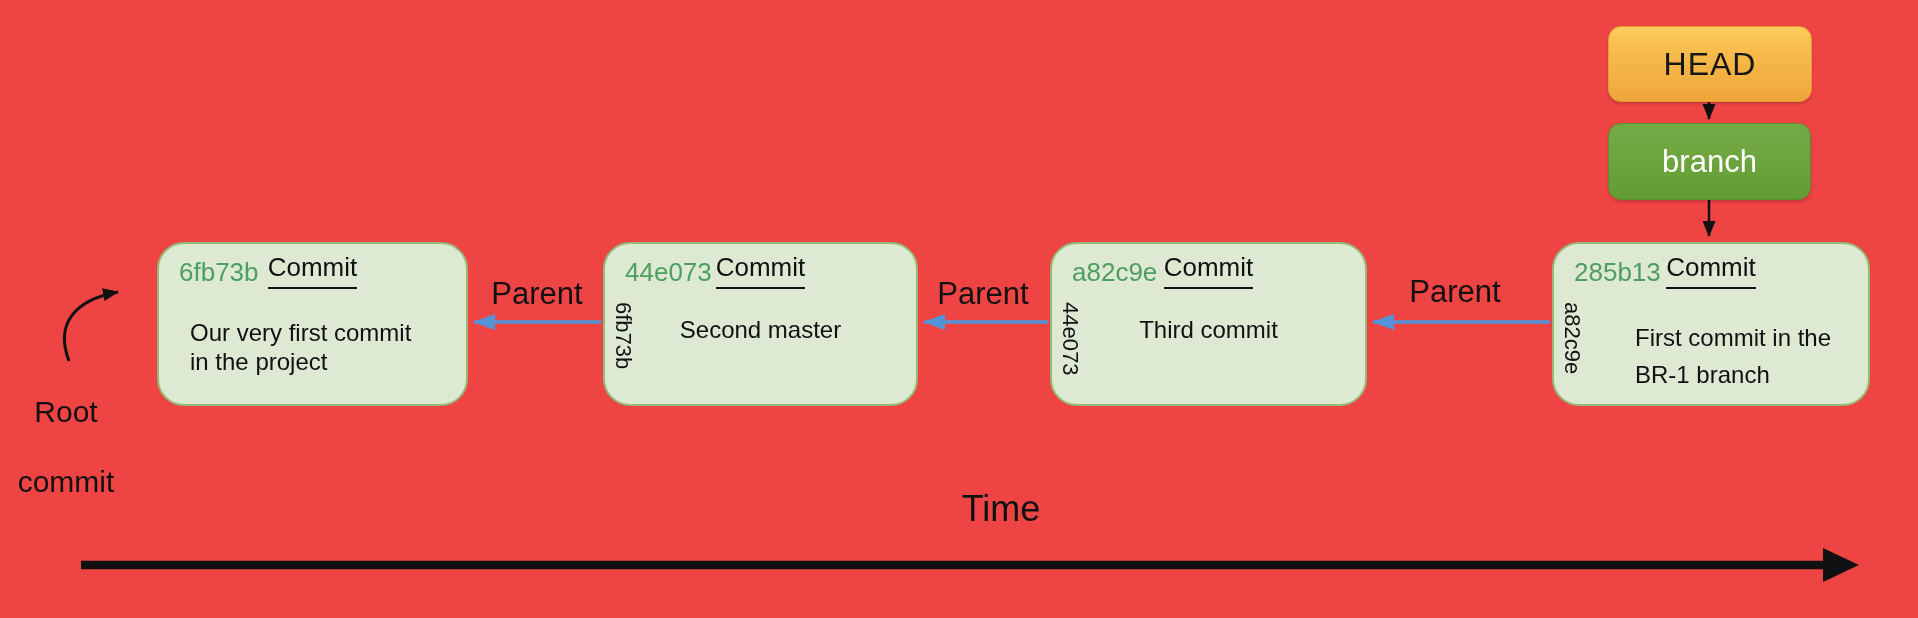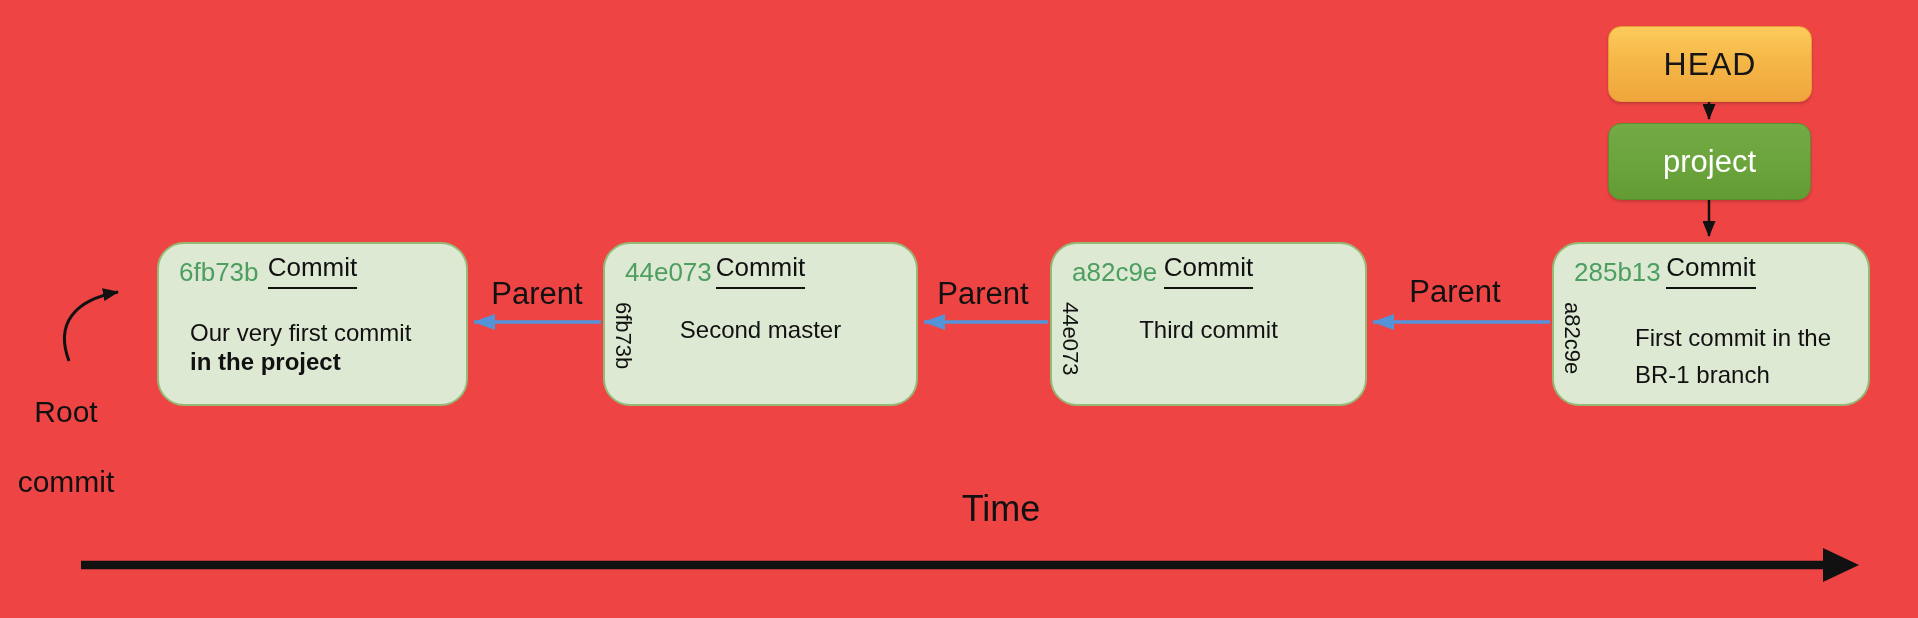--- a/index.html
+++ b/index.html
@@ -108,31 +108,31 @@
 
     <line x1="81" y1="565" x2="1827" y2="565" stroke="#111111" stroke-width="8.5"></line>
     <polygon points="1859,565 1823,548 1823,582" fill="#111111"></polygon>
   </svg>
 
   <div class="pointer-box head-box">
     <span>HEAD</span>
   </div>
 
   <div class="pointer-box master-box">
-    <span>project</span>
+    <span>branch</span>
   </div>
 
   <div class="commit" style="left:157px; width:311px;">
     <span class="hash">6fb73b</span>
     <div class="title-wrap">
       <span class="title">Commit</span>
     </div>
     <div class="msg msg-left" style="left:31px; top:74px;">
       <span style="display:block;">Our very first commit</span>
-      <span style="display:block;font-weight:bold;">in the project</span>
+      <span style="display:block;">in the project</span>
     </div>
   </div>
 
   <div class="commit" style="left:603px; width:315px;">
     <span class="hash">44e073</span>
     <div class="title-wrap">
       <span class="title">Commit</span>
     </div>
     <span class="vhash">6fb73b</span>
     <div class="msg msg-center" style="top:71px;">

